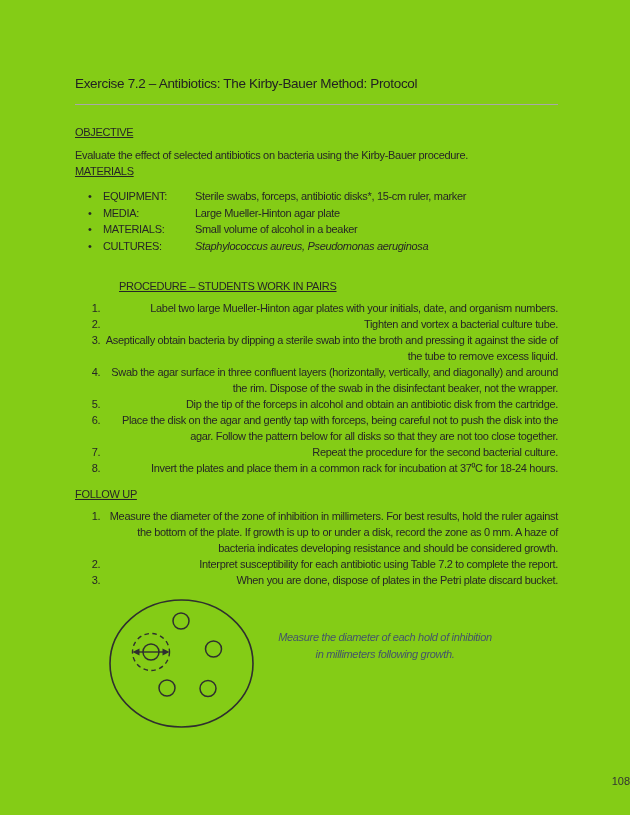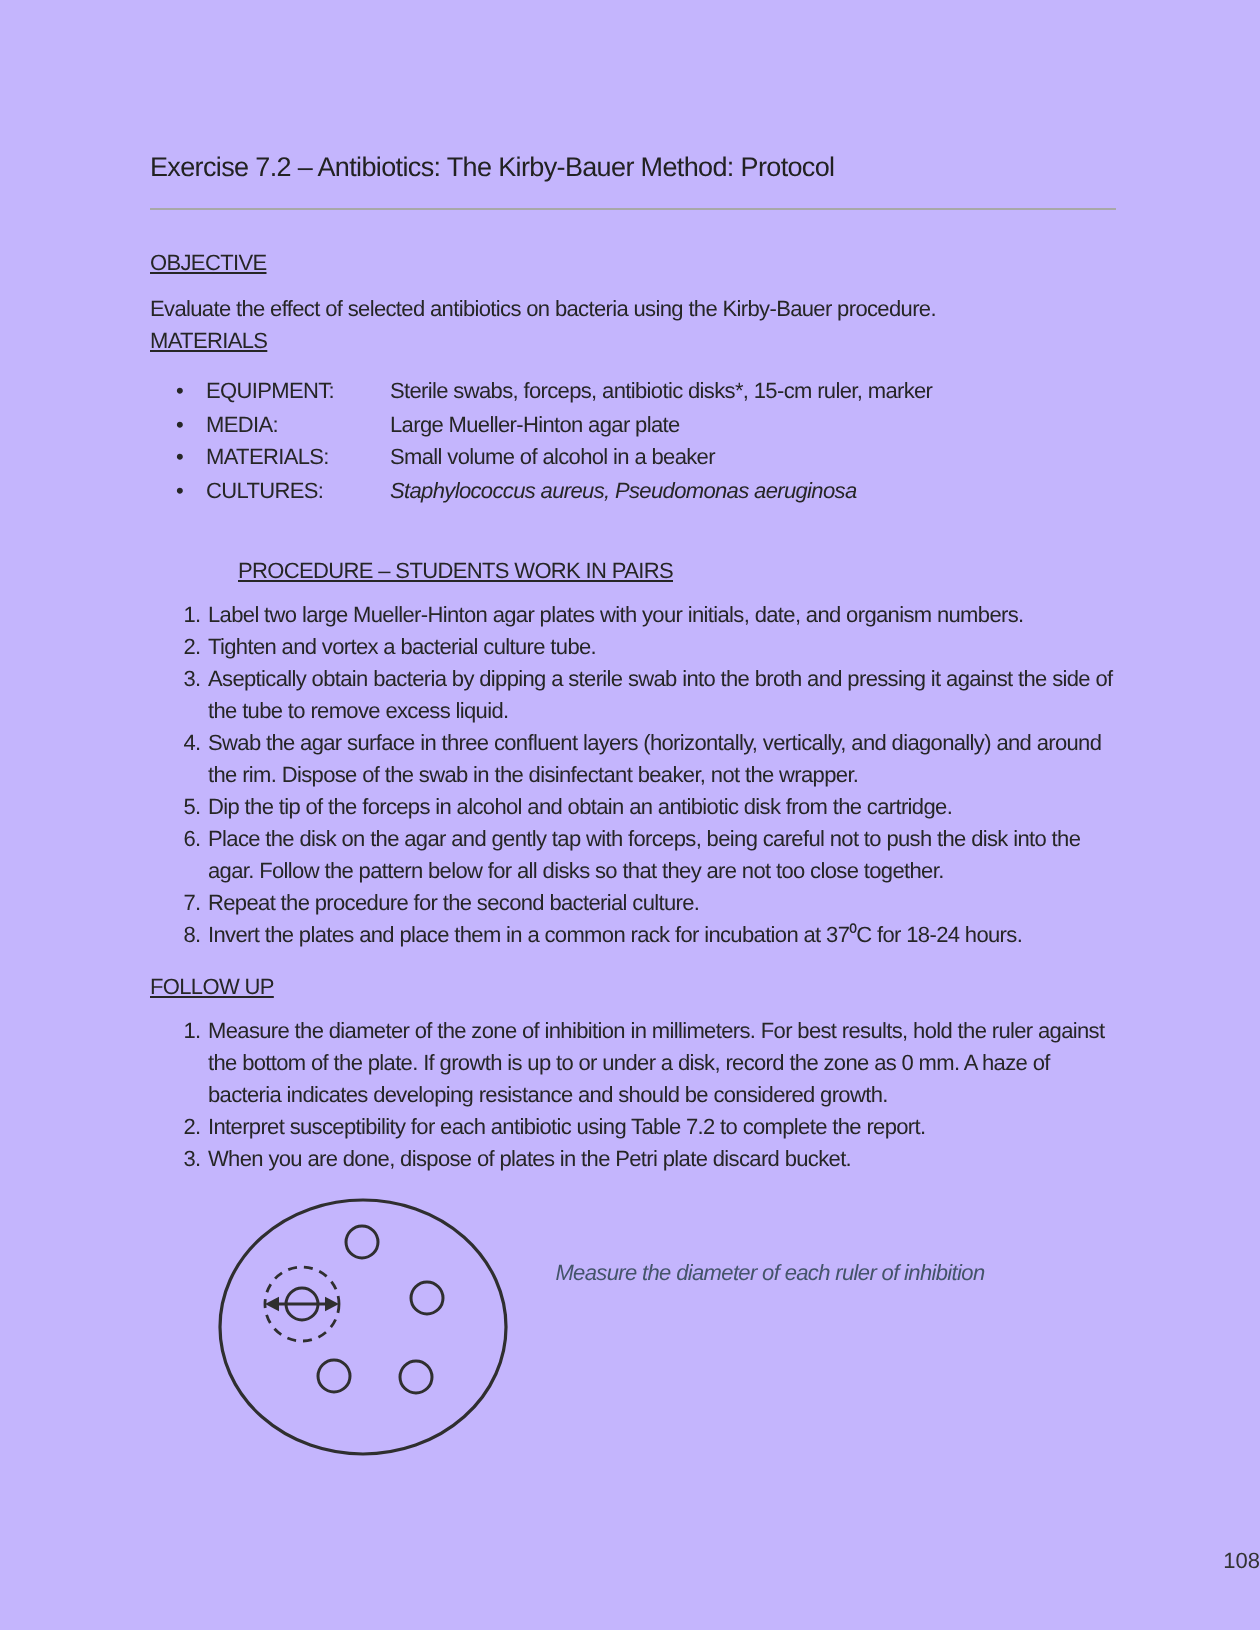--- a/index.html
+++ b/index.html
@@ -1,20 +1,20 @@
 <!DOCTYPE html>
 <html><head>
 <meta charset="utf-8">
 <style>
   html,body { margin:0; padding:0; background:#e8e8e8; }
   .page {
     position:relative;
     width:630px; height:815px;
     margin:0 auto;
-    background:#c4b5fd;
+    background:#84cc16;
     font-family:"Liberation Sans", sans-serif;
     color:#262626;
     overflow:hidden;
     letter-spacing:-0.02em;
   }
   .content { padding:75px 72px 0 75px; }
 
   .doc-title {
     font-size:13.5px;
     font-weight:400;
@@ -55,20 +55,21 @@
   .mrow .bullet::before { content:"\2022"; }
   .mrow .mlabel { width:92px; flex:none; }
   .mrow .mvalue { flex:1; }
   .mrow.italic-value .mvalue { font-style:italic; }
 
   ol.num-list {
     margin:6px 0 0 0;
     padding-left:28px;
     font-size:11px;
     line-height:16px;
+    text-align:right;
   }
   ol.num-list li { padding-left:1px; }
 
   .figure-row {
     position:relative;
     height:142px;
     margin-top:7px;
   }
   .plate-svg {
     position:absolute;
@@ -155,20 +156,21 @@
         <circle cx="213.5" cy="657" r="8" fill="none" stroke="#2f2f2f" stroke-width="1.5"></circle>
         <circle cx="151" cy="660" r="8" fill="none" stroke="#2f2f2f" stroke-width="1.5"></circle>
         <circle cx="167" cy="696" r="8" fill="none" stroke="#2f2f2f" stroke-width="1.5"></circle>
         <circle cx="208" cy="696.5" r="8" fill="none" stroke="#2f2f2f" stroke-width="1.5"></circle>
         <circle cx="151" cy="660" r="18.5" fill="none" stroke="#2f2f2f" stroke-width="1.4" stroke-dasharray="4.5 3.5"></circle>
         <line x1="137" y1="660" x2="165" y2="660" stroke="#2f2f2f" stroke-width="1.4"></line>
         <polygon points="132.5,660 139.5,656.4 139.5,663.6" fill="#2f2f2f"></polygon>
         <polygon points="169.5,660 162.5,656.4 162.5,663.6" fill="#2f2f2f"></polygon>
       </svg>
       <div class="figure-caption" style="color: rgb(68, 84, 106);">
-        <div>Measure the diameter of each ruler of inhibition</div>
+        <div>Measure the diameter of each hold of inhibition</div>
+        <div>in millimeters following growth.</div>
       </div>
     </div>
 
   </div>
 
   <div class="page-num">108</div>
 </div>
 
 </body></html>

